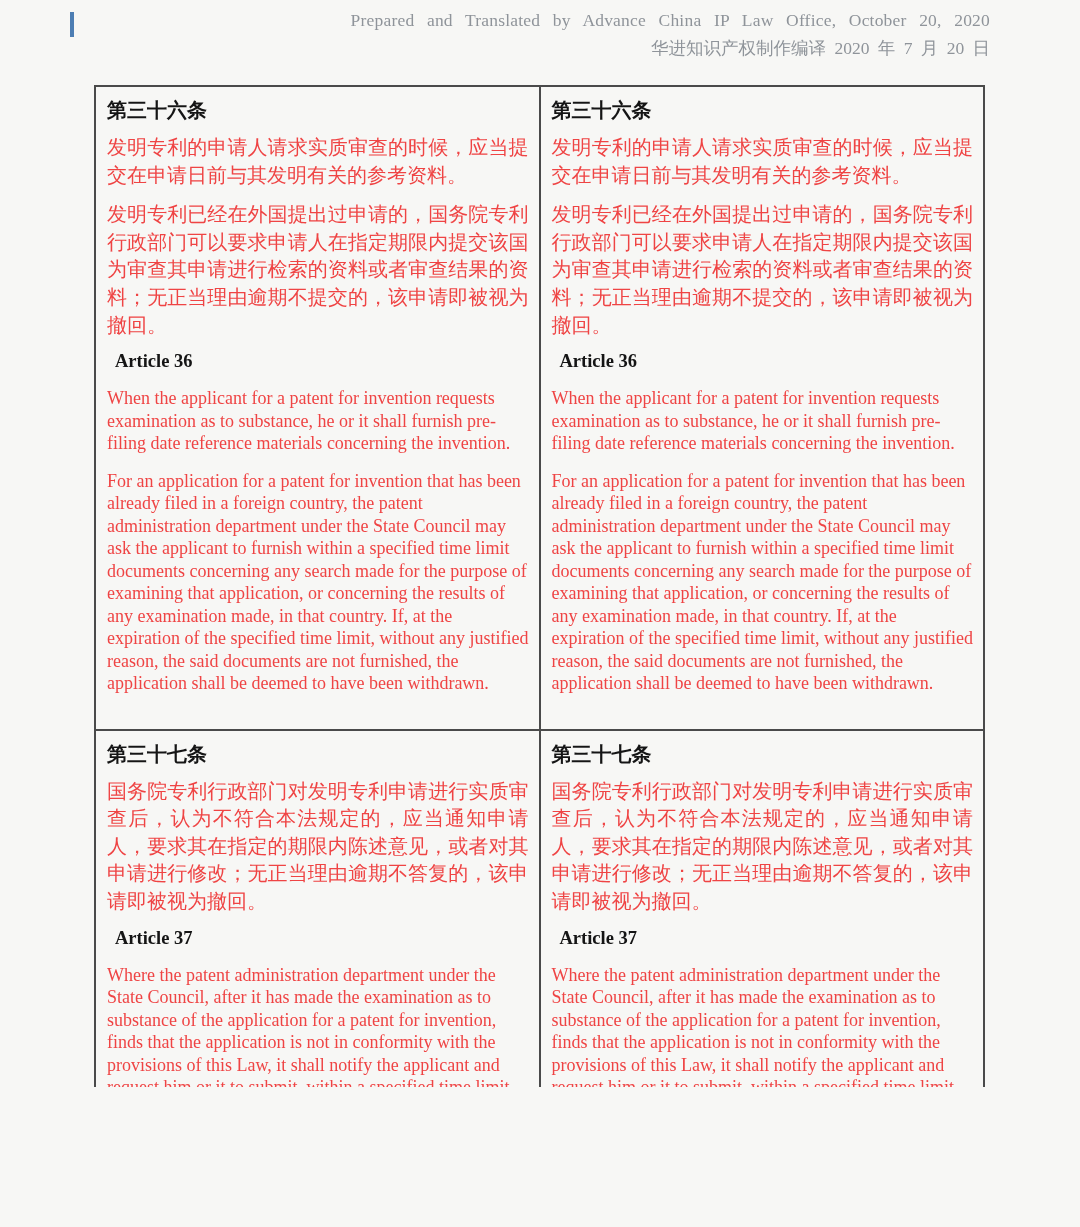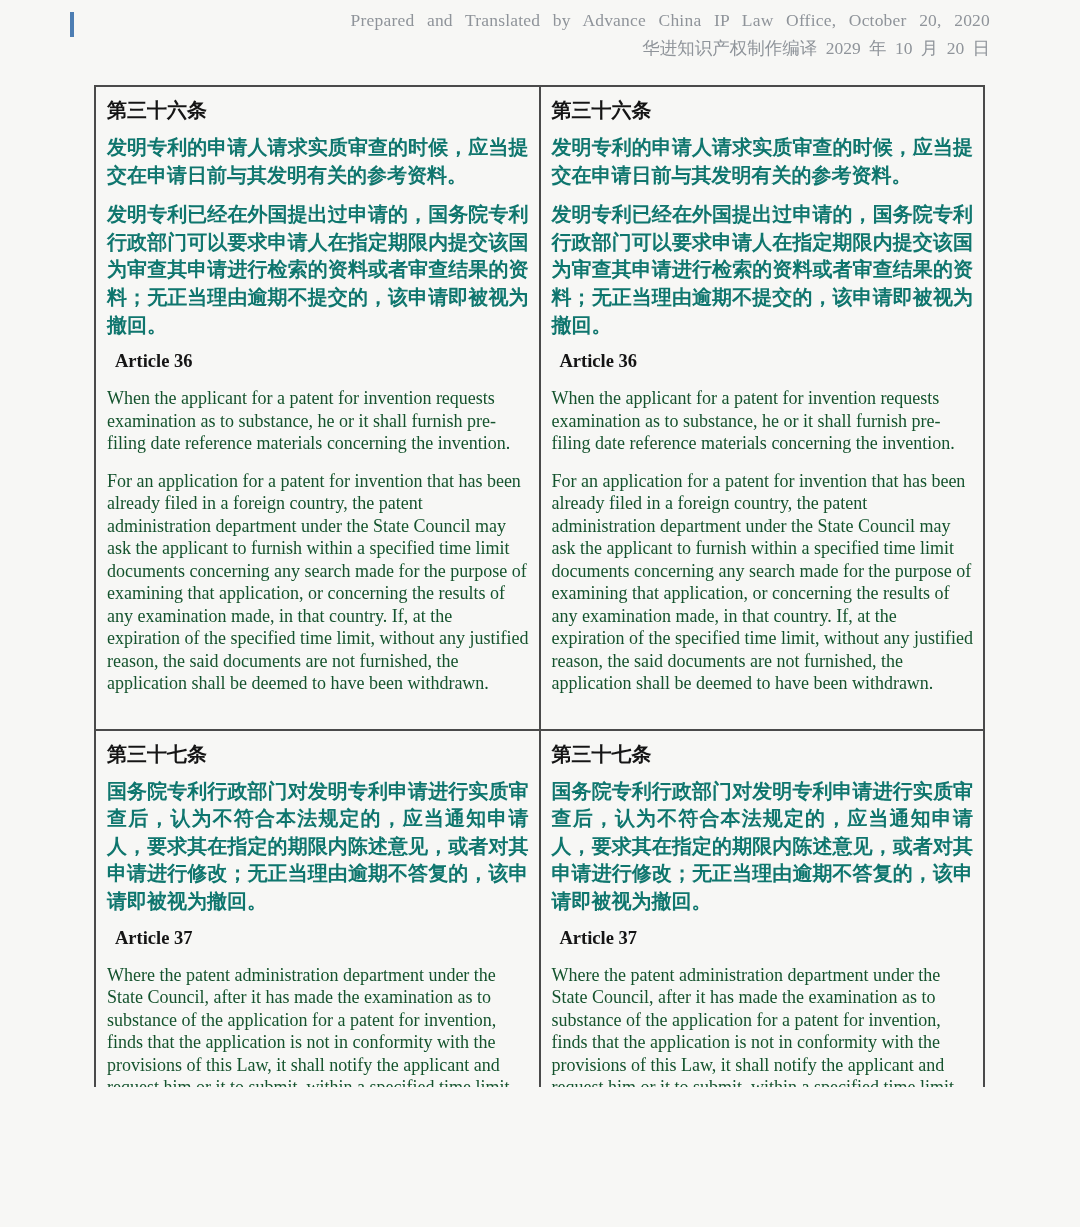--- a/index.html
+++ b/index.html
@@ -60,35 +60,34 @@
   tr.row-article-37 { height: 458px; }
   .zh-heading {
     font-weight: bold;
     font-size: 20px;
     color: #151515;
     margin: 4px 0 10px 0;
   }
   .zh-para {
     font-size: 20px;
     line-height: 1.38;
-    color: #0f766e;
+    color: #ef4444;
     margin: 0 0 12px 0;
     text-align: justify;
-    font-weight: bold;
   }
   .en-heading {
     font-weight: bold;
     font-size: 18.5px;
     color: #151515;
     margin: 2px 0 12px 8px;
   }
   .en-para {
     font-size: 18px;
     line-height: 1.25;
-    color: #14532d;
+    color: #ef4444;
     margin: 15px 0 13px 0;
   }
   .footer {
     position: absolute;
     top: 1196px;
     left: 0;
     width: 100%;
     text-align: center;
     font-size: 19px;
     color: #333333;
@@ -96,21 +95,21 @@
 </style>
 </head>
 <body>
 
 <div class="page">
 
   <div class="accent-bar"></div>
 
   <div class="header">
     <div class="header-line-en">Prepared and Translated by Advance China IP Law Office, October 20, 2020</div>
-    <div class="header-line-zh">华进知识产权制作编译 2029 年 10 月 20 日</div>
+    <div class="header-line-zh">华进知识产权制作编译 2020 年 7 月 20 日</div>
   </div>
 
   <table class="law-table">
     <tbody>
       <tr class="row-article-36">
         <td>
           <p class="zh-heading">第三十六条</p>
           <p class="zh-para">发明专利的申请人请求实质审查的时候，应当提交在申请日前与其发明有关的参考资料。</p>
           <p class="zh-para">发明专利已经在外国提出过申请的，国务院专利行政部门可以要求申请人在指定期限内提交该国为审查其申请进行检索的资料或者审查结果的资料；无正当理由逾期不提交的，该申请即被视为撤回。</p>
           <p class="en-heading">Article 36</p>

